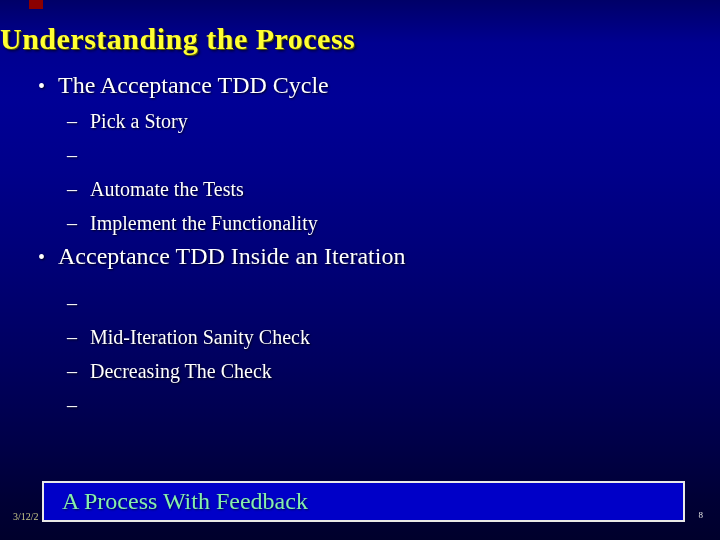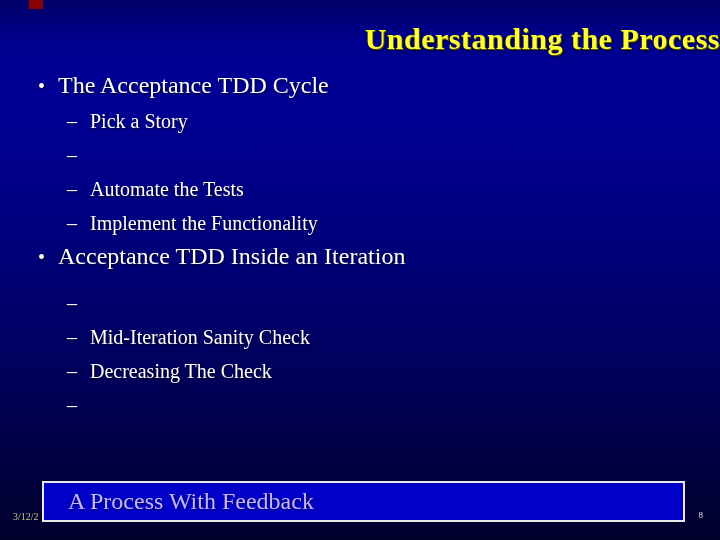--- a/index.html
+++ b/index.html
@@ -31,21 +31,21 @@
     width: 14px;
     height: 9px;
     background: #8b0000;
   }
   .title {
     position: absolute;
     top: 22px;
     left: 0;
     width: 100%;
     margin: 0;
-    text-align: right;
+    text-align: left;
     font-size: 30px;
     font-weight: bold;
     color: #ffff33;
     text-shadow: 1px 1px 0 #555500, 2px 2px 3px #000020;
     letter-spacing: 0.5px;
   }
   .bullet-row {
     position: absolute;
     left: 0;
     width: 680px;
@@ -96,23 +96,23 @@
     width: 643px;
     height: 41px;
     box-sizing: border-box;
     background: #0000c8;
     border: 2px solid #e8e8e8;
     display: flex;
     align-items: center;
     z-index: 2;
   }
   .footer-box .footer-box-label {
-    padding-left: 24px;
+    padding-left: 18px;
     font-size: 24px;
-    color: #c4b5fd;
+    color: #86efac;
     text-shadow: 1px 1px 2px rgba(0,0,20,0.6);
     white-space: nowrap;
   }
   .footer-date {
     position: absolute;
     left: 13px;
     top: 511px;
     font-size: 10px;
     color: #c9c98a;
     z-index: 1;

